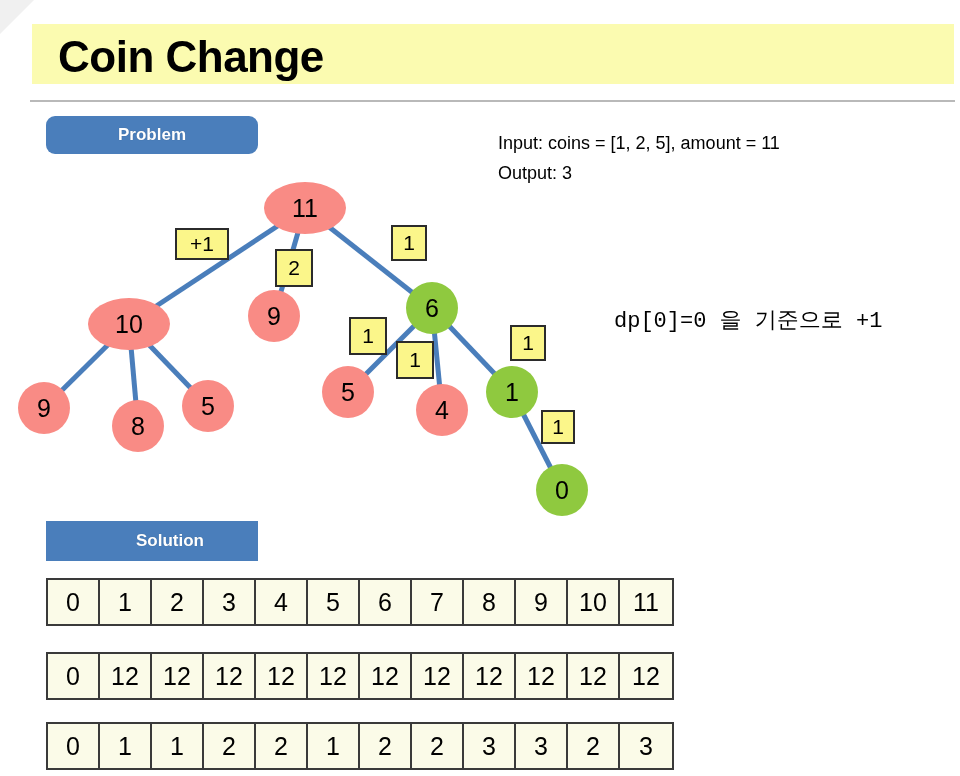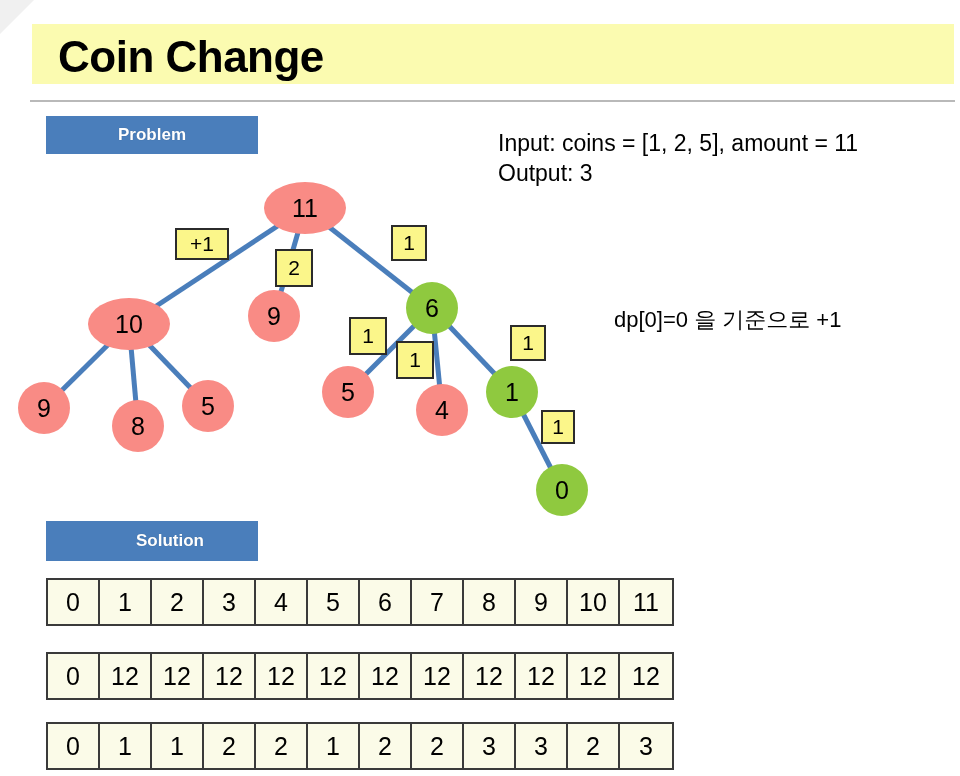--- a/index.html
+++ b/index.html
@@ -55,38 +55,39 @@
     background: #4a7ebb;
     color: #ffffff;
     font-size: 17px;
     font-weight: bold;
     display: flex;
     align-items: center;
     justify-content: center;
     box-sizing: border-box;
     text-shadow: 0 0 1px rgba(0,0,0,.25);
   }
-  .chip-problem { left: 46px; top: 116px; width: 212px; height: 38px; }
+  .chip-problem { left: 46px; top: 116px; width: 212px; height: 38px; border-radius: 9px; }
   .chip-solution { left: 46px; top: 521px; width: 212px; height: 40px; padding-left: 36px; }
 
   
   .statement {
     position: absolute;
     left: 498px; top: 128px;
-    font-size: 23px;
+    font-size: 18px;
     line-height: 30px;
     color: #000;
     white-space: nowrap;
   }
   .note-korean {
     position: absolute;
     left: 614px; top: 305px;
     font-size: 22px;
     color: #000;
     white-space: nowrap;
+    font-family: Liberation Mono, monospace;
   }
 
   
   .tree {
     position: absolute;
     left: 0; top: 160px;
     width: 700px; height: 370px;
   }
   .tree svg { position: absolute; left: 0; top: 0; }
 

